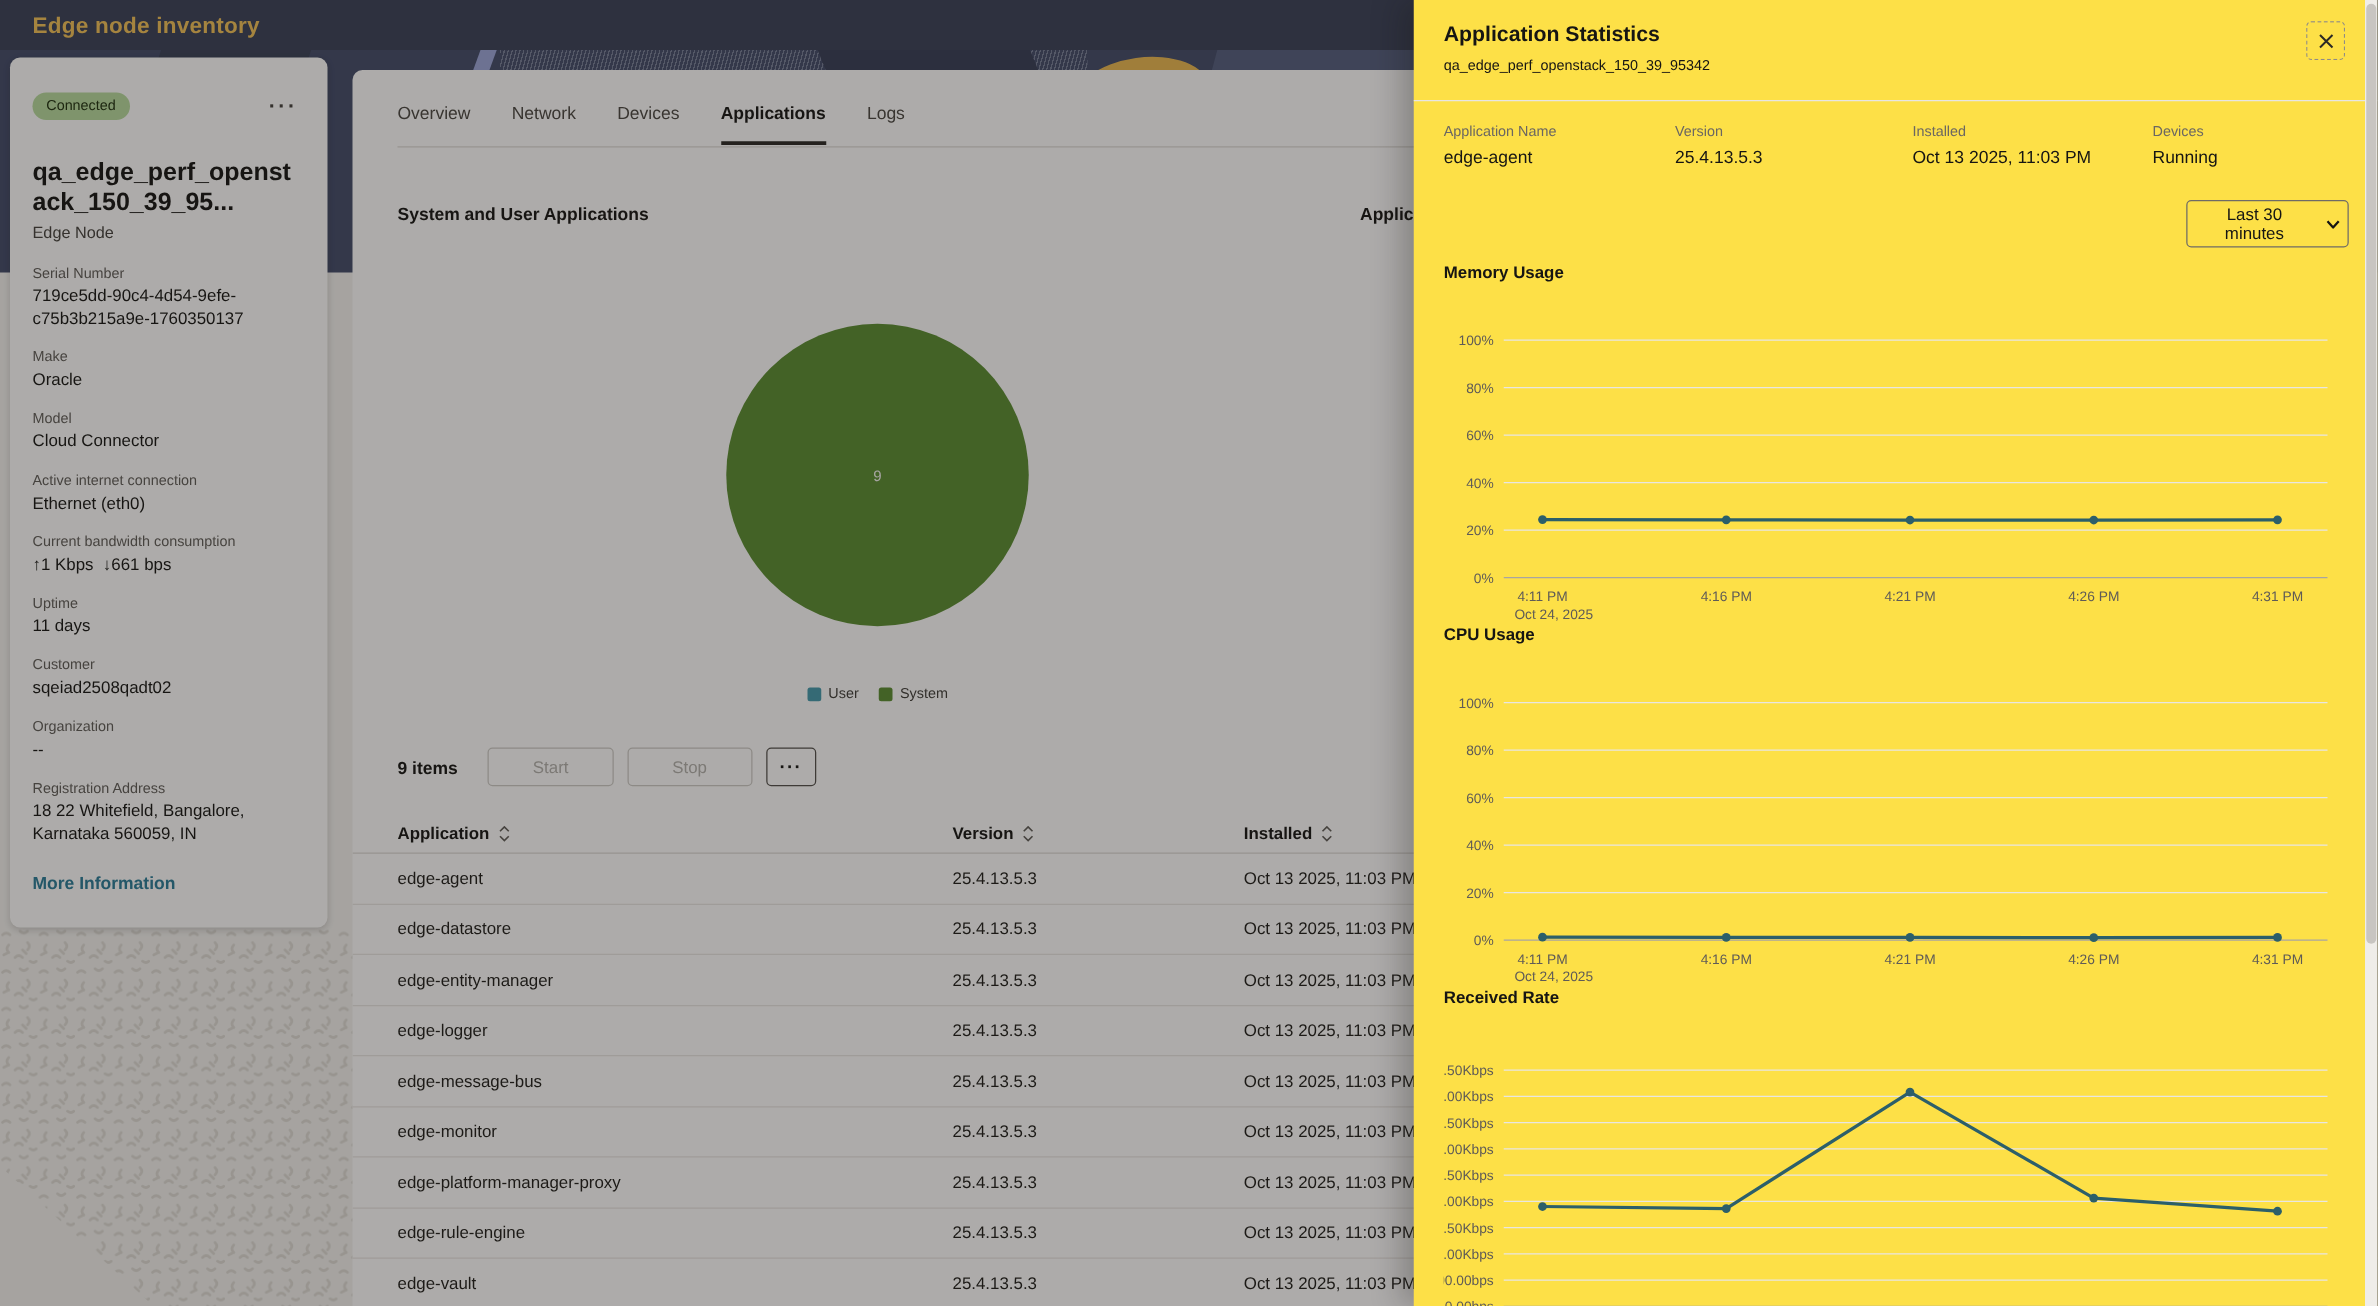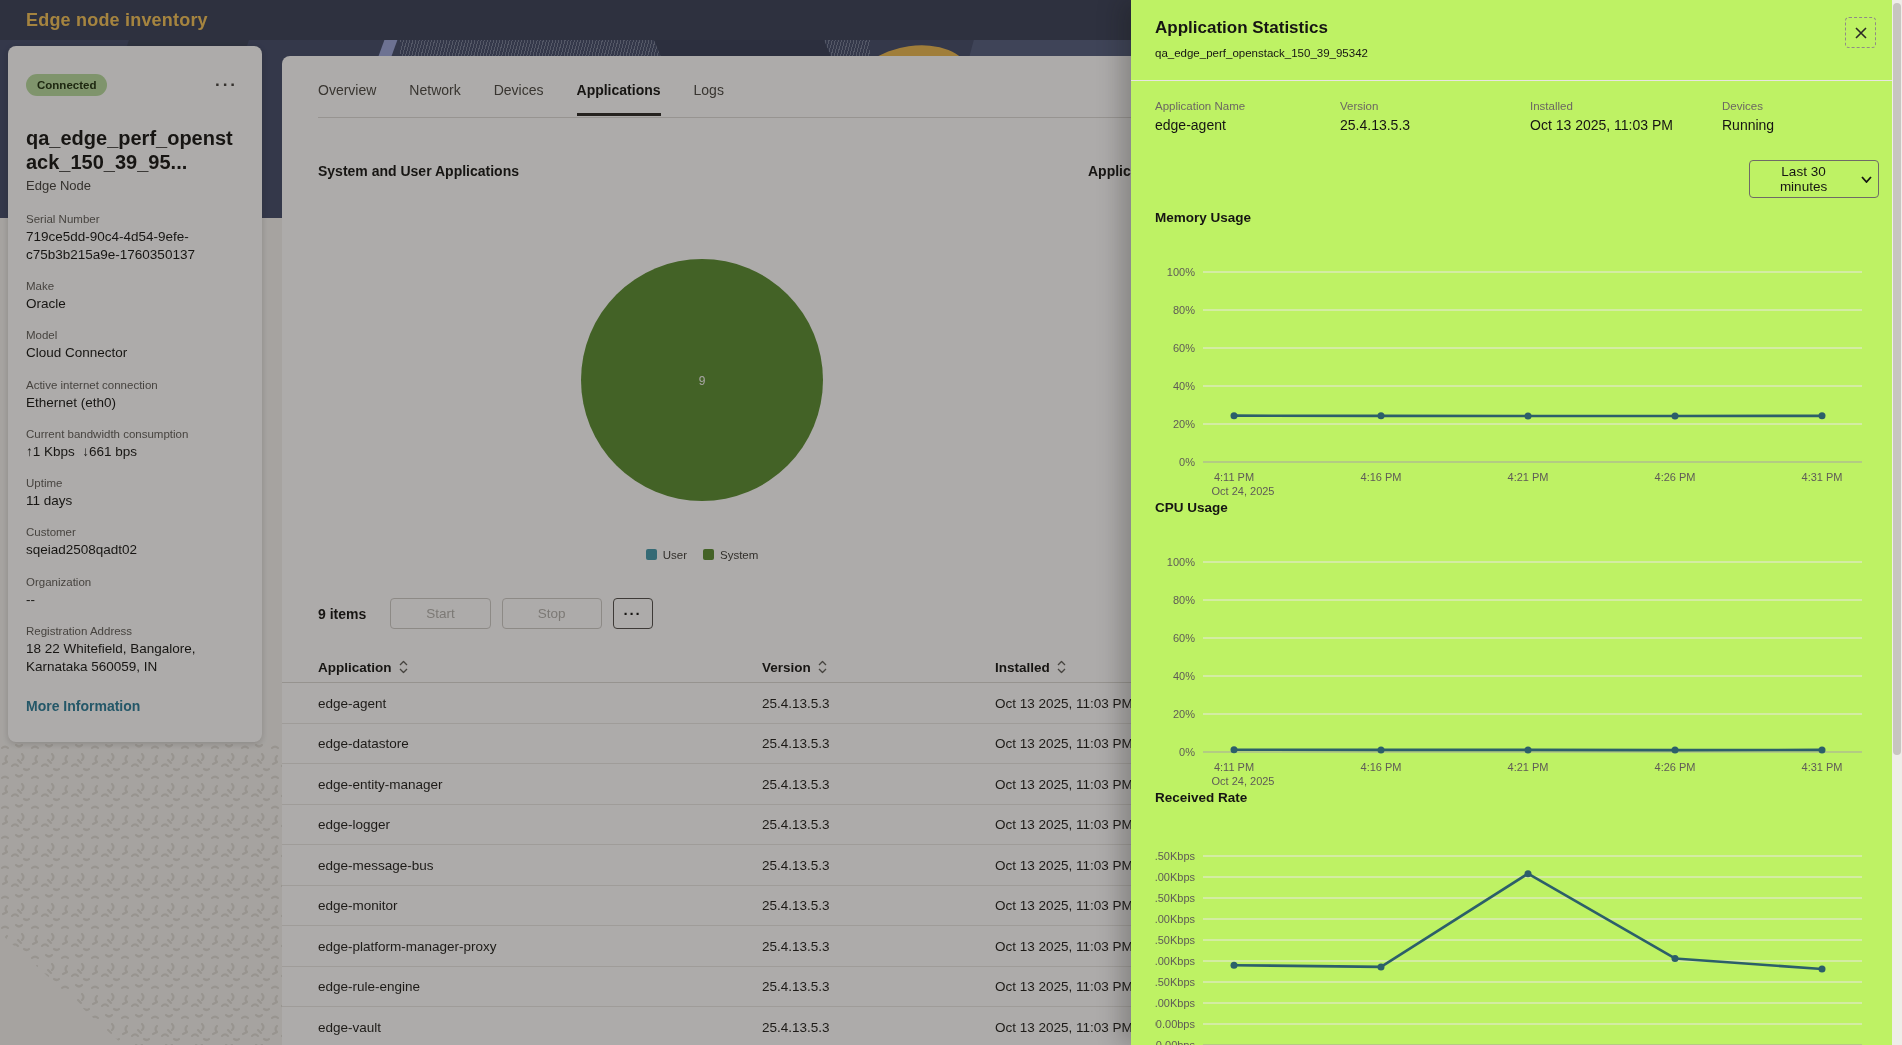--- a/index.html
+++ b/index.html
@@ -26,21 +26,21 @@
 
   
   .squiggle{position:absolute;left:0;top:742px;width:286px;height:303px;z-index:1;
             clip-path:polygon(0 0,100% 0,100% 100%,43% 100%,0 63%);}
 
   
   .side-card{position:absolute;left:8px;top:46px;width:254px;height:696px;background:#fcfbfa;
              border-radius:8px;box-shadow:0 2px 6px rgba(20,18,16,.18);padding:28px 20px 0 18px;
              box-sizing:border-box;z-index:4;}
   .sc-row1{display:flex;align-items:center;justify-content:space-between;}
-  .badge{background:#b5d89b;color:#20300f;font-size:11.5px;font-weight:bold;
+  .badge{background:#b5d89b;color:#20300f;font-size:11.5px;font-weight:normal;
          padding:5px 11px;border-radius:11px;}
   .menu-btn{border:none;background:none;font-size:17px;font-weight:bold;color:#44403c;
             letter-spacing:2px;cursor:pointer;line-height:10px;padding:2px 4px;}
   .sc-title{margin:30px 0 0 0;font-size:20px;font-weight:bold;line-height:1.22;word-break:break-all;color:#161513;}
   .sc-sub{font-size:13px;color:#44403c;margin-top:3px;}
   .sc-fields{margin-top:20px;}
   .f{margin-bottom:16px;}
   .f .lab{font-size:11.5px;color:#5f5b57;margin-bottom:3px;}
   .f .val{font-size:13.5px;color:#161513;line-height:1.35;word-break:break-word;white-space:pre-wrap;}
   .more-link{display:inline-block;margin-top:6px;font-size:14px;font-weight:bold;color:#2a7a96;
@@ -50,21 +50,21 @@
   .main-card{position:absolute;left:282px;top:56px;right:0;bottom:0;background:#fcfbfa;
              border-radius:8px 0 0 0;z-index:2;overflow:hidden;}
   .tabs{position:absolute;left:36px;top:26px;display:flex;gap:33px;}
   .tab{font-size:14px;color:#4a4641;padding-bottom:15px;cursor:pointer;border-bottom:3px solid transparent;}
   .tab.active{font-weight:bold;color:#161513;border-bottom-color:#2b2926;}
   .tab-divider{position:absolute;left:36px;right:0;top:61px;height:1px;background:#dbd8d4;}
   .section-title{position:absolute;top:107px;font-size:14px;font-weight:bold;color:#161513;white-space:nowrap;}
   .st-left{left:36px;} .st-right{left:806px;}
   .pie-wrap{position:absolute;left:270px;top:174px;width:300px;height:300px;}
   .legend{position:absolute;left:270px;top:493px;width:300px;display:flex;justify-content:center;gap:16px;}
-  .leg-item{display:flex;align-items:flex-start;gap:6px;font-size:11.5px;color:#3f3c38;}
+  .leg-item{display:flex;align-items:flex-end;gap:6px;font-size:11.5px;color:#3f3c38;}
   .swatch{width:11px;height:11px;border-radius:2px;display:inline-block;}
 
   .items-row{position:absolute;left:36px;top:542px;display:flex;align-items:center;}
   .items-count{font-size:14px;font-weight:bold;margin-right:24px;}
   .btn{height:31px;padding:0 35px;border-radius:4px;background:transparent;font-size:13.5px;
        font-family:"Liberation Sans",sans-serif;margin-right:11px;cursor:pointer;}
   .btn.disabled{border:1px solid #cbc8c4;color:#b1aeaa;}
   .btn.more-btn{border:1px solid #524e4a;color:#161513;width:40px;padding:0;font-weight:bold;
                 font-size:15px;letter-spacing:1px;line-height:10px;}
 
@@ -72,21 +72,21 @@
   .trow{position:relative;height:39.5px;border-bottom:1px solid #e7e4e0;}
   .thead-row{position:relative;height:30px;border-bottom:1px solid #d9d6d2;}
   .cell{position:absolute;top:50%;transform:translateY(-50%);font-size:13.5px;color:#1f1d1a;white-space:nowrap;}
   .hcell{font-weight:bold;color:#161513;display:flex;align-items:center;gap:7px;cursor:pointer;}
   .c1{left:36px;} .c2{left:480px;} .c3{left:713px;}
 
   
   .scrim{position:absolute;inset:0;background:rgba(25,23,21,.35);z-index:50;}
 
   
-  .drawer{position:absolute;left:1131px;top:0;width:771px;height:1045px;background:#bef264;
+  .drawer{position:absolute;left:1131px;top:0;width:771px;height:1045px;background:#fde047;
           z-index:60;box-shadow:-10px 0 22px rgba(20,18,16,.25);text-decoration:underline;}
   .dw-title{position:absolute;left:24px;top:18px;font-size:17px;font-weight:bold;}
   .dw-sub{position:absolute;left:24px;top:47px;font-size:11.5px;color:#161513;}
   .close-btn{position:absolute;left:714px;top:17px;width:31px;height:31px;background:transparent;
              border:1px dashed #8f8b87;border-radius:4px;cursor:pointer;display:flex;
              align-items:center;justify-content:center;}
   .dw-divider{position:absolute;left:0;right:0;top:80px;height:1px;background:#e8e5e1;}
   .dw-fields{position:absolute;left:0;top:100px;width:100%;height:60px;}
   .dwf{position:absolute;top:0;}
   .dwf .lab{font-size:11.5px;color:#6b6762;}

